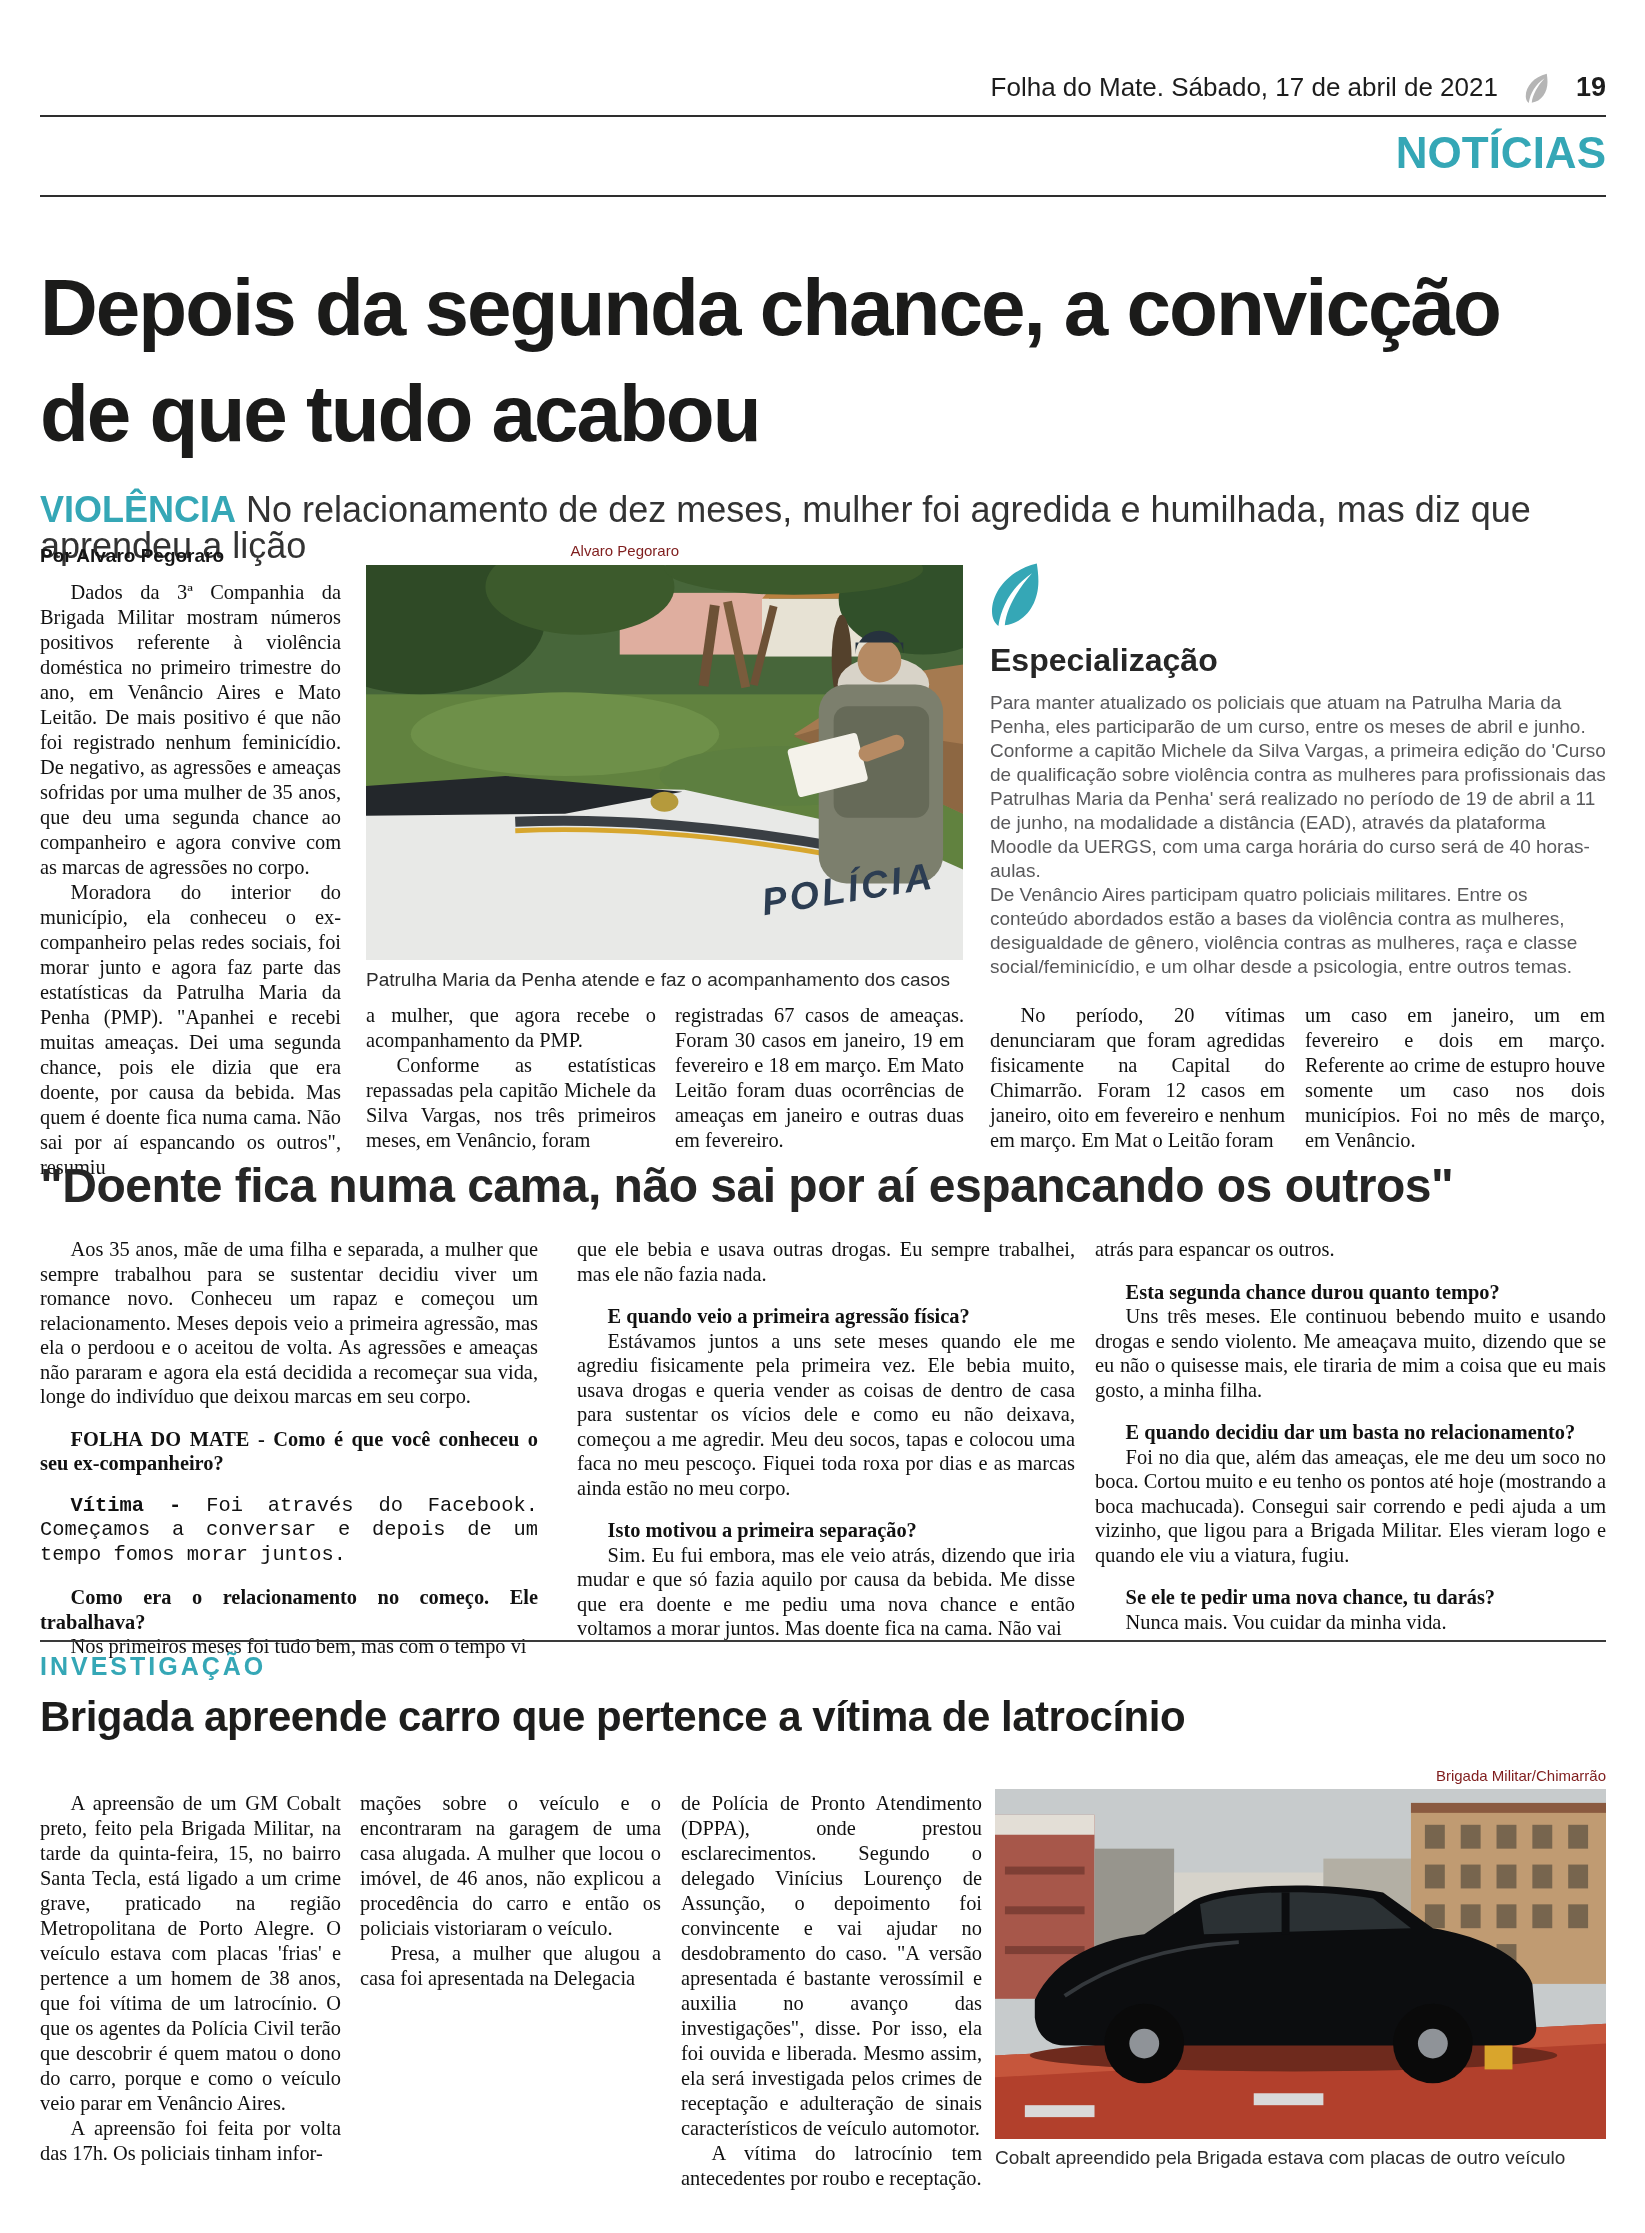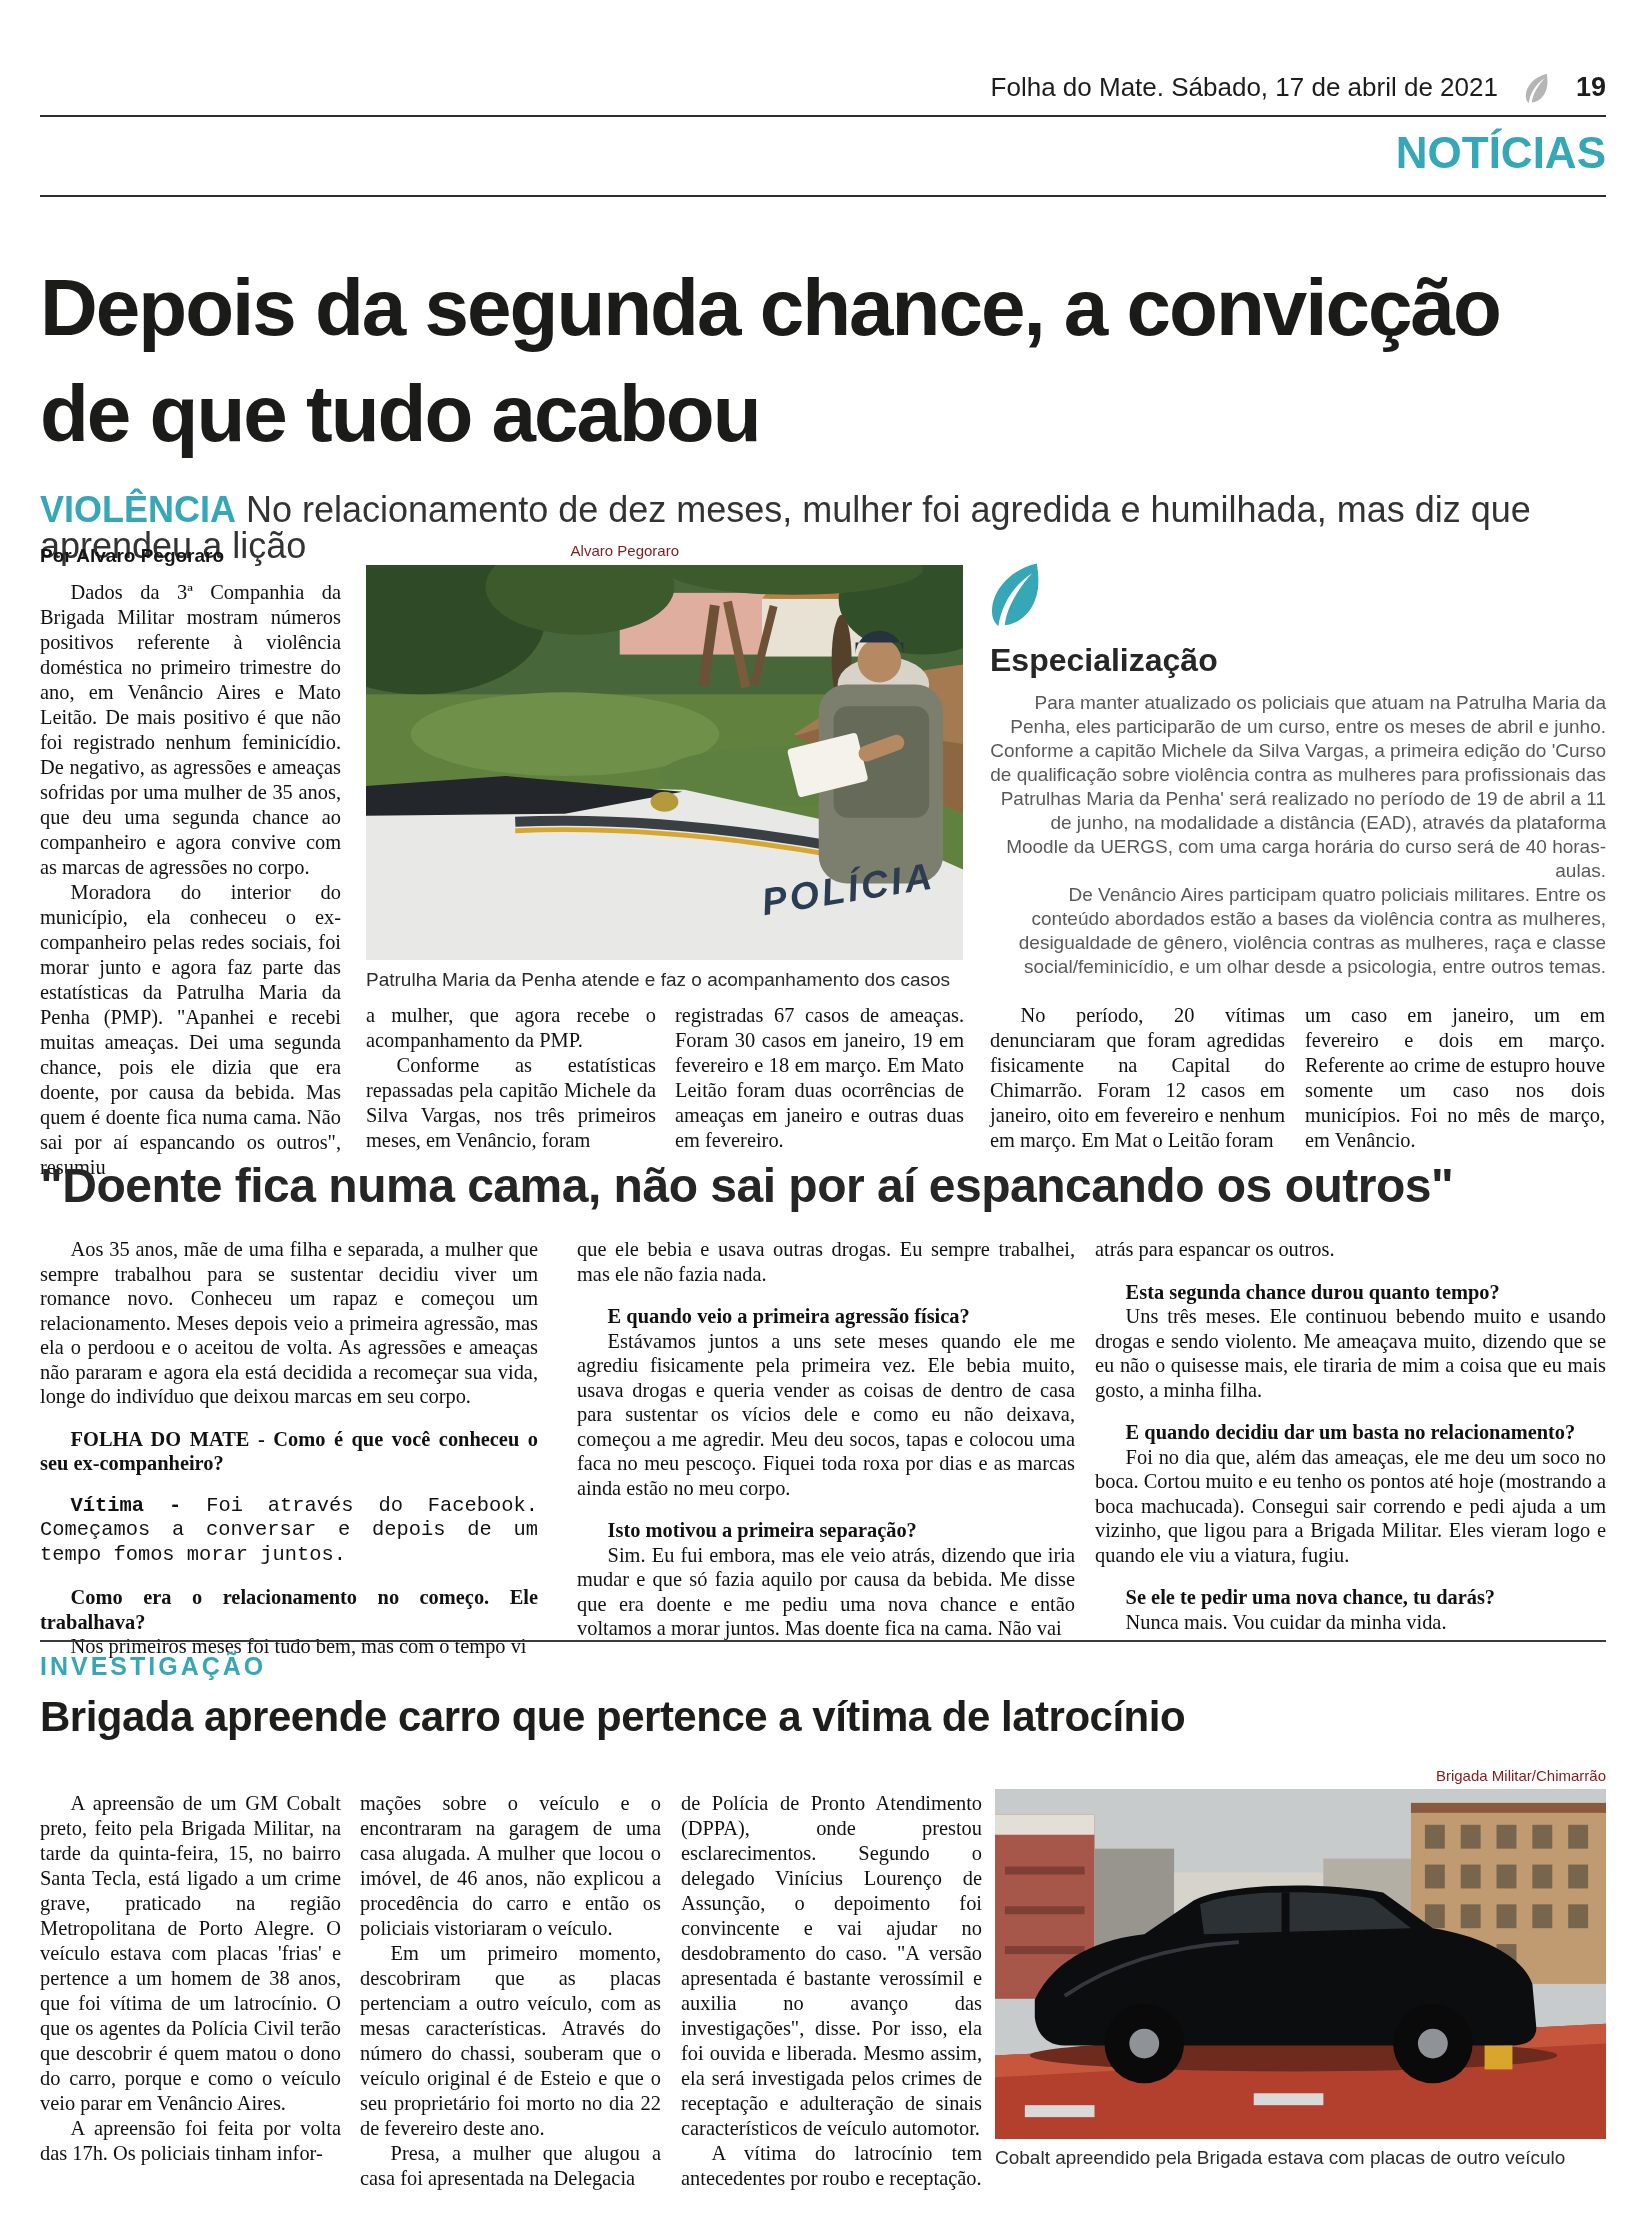--- a/index.html
+++ b/index.html
@@ -42,21 +42,21 @@
   .col-2{top:1003px;left:366px;width:290px;}
   .col-3{top:1003px;left:675px;width:289px;}
   .col-4{top:1003px;left:990px;width:295px;}
   .col-5{top:1003px;left:1305px;width:300px;}
 
   
   .sidebar{top:562px;left:990px;width:616px;}
   .leaf-big{width:52px;height:64px;fill:#35a7b6;}
   .sidebar-title{margin:12px 0 12px 0;font-size:32px;font-weight:bold;color:#262626;}
   .sidebar-body{font-size:19px;line-height:24px;color:#59595b;text-align:left;}
-  .sidebar-body p{margin:0;text-indent:0;text-align:right;}
+  .sidebar-body p{margin:0;text-indent:0;}
 
   
   .quote-headline{top:1158px;left:40px;width:1566px;font-size:48px;line-height:56px;
                   font-weight:bold;letter-spacing:-0.5px;color:#262626;}
 
   
   .iv{font-family:"Liberation Serif",serif;font-size:20.4px;line-height:24.5px;
       text-align:justify;color:#111;hyphens:auto;}
   .iv p{margin:0;text-indent:1.5em;}
   .iv.cont p:first-child{text-indent:0;}
@@ -198,21 +198,20 @@
   <div class="abs inv-kicker accent" style="color: rgb(53, 167, 182);">INVESTIGAÇÃO</div>
   <h2 class="abs inv-headline" style="margin:0">Brigada apreende carro que pertence a vítima de latrocínio</h2>
   <div class="abs credit photo-credit-2">Brigada Militar/Chimarrão</div>
 
   <div class="abs col inv-col1">
       <p>A apreensão de um GM Cobalt preto, feito pela Brigada Militar, na tarde da quinta-feira, 15, no bairro Santa Tecla, está ligado a um crime grave, praticado na região Metropolitana de Porto Alegre. O veículo estava com placas 'frias' e pertence a um homem de 38 anos, que foi vítima de um latrocínio. O que os agentes da Polícia Civil terão que descobrir é quem matou o dono do carro, porque e como o veículo veio parar em Venâncio Aires.</p>
       <p>A apreensão foi feita por volta das 17h. Os policiais tinham infor-</p>
     </div>
   <div class="abs col cont inv-col2">
       <p>mações sobre o veículo e o encontraram na garagem de uma casa alugada. A mulher que locou o imóvel, de 46 anos, não explicou a procedência do carro e então os policiais vistoriaram o veículo.</p>
-      <p>Em um primeiro momento, descobriram que as placas pertenciam a outro veículo, com as mesas características. Através do número do chassi, souberam que o veículo original é de Esteio e que o seu proprietário foi morto no dia 22 de fevereiro deste ano.</p>
       <p>Presa, a mulher que alugou a casa foi apresentada na Delegacia</p>
     </div>
   <div class="abs col cont inv-col3">
       <p>de Polícia de Pronto Atendimento (DPPA), onde prestou esclarecimentos. Segundo o delegado Vinícius Lourenço de Assunção, o depoimento foi convincente e vai ajudar no desdobramento do caso. "A versão apresentada é bastante verossímil e auxilia no avanço das investigações", disse. Por isso, ela foi ouvida e liberada. Mesmo assim, ela será investigada pelos crimes de receptação e adulteração de sinais característicos de veículo automotor.</p>
       <p>A vítima do latrocínio tem antecedentes por roubo e receptação.</p>
     </div>
 
   <div class="abs photo-frame photo-2">
     <svg viewBox="0 0 614 352" preserveAspectRatio="none">
       <rect width="614" height="352" fill="#c7cbcc"></rect>

